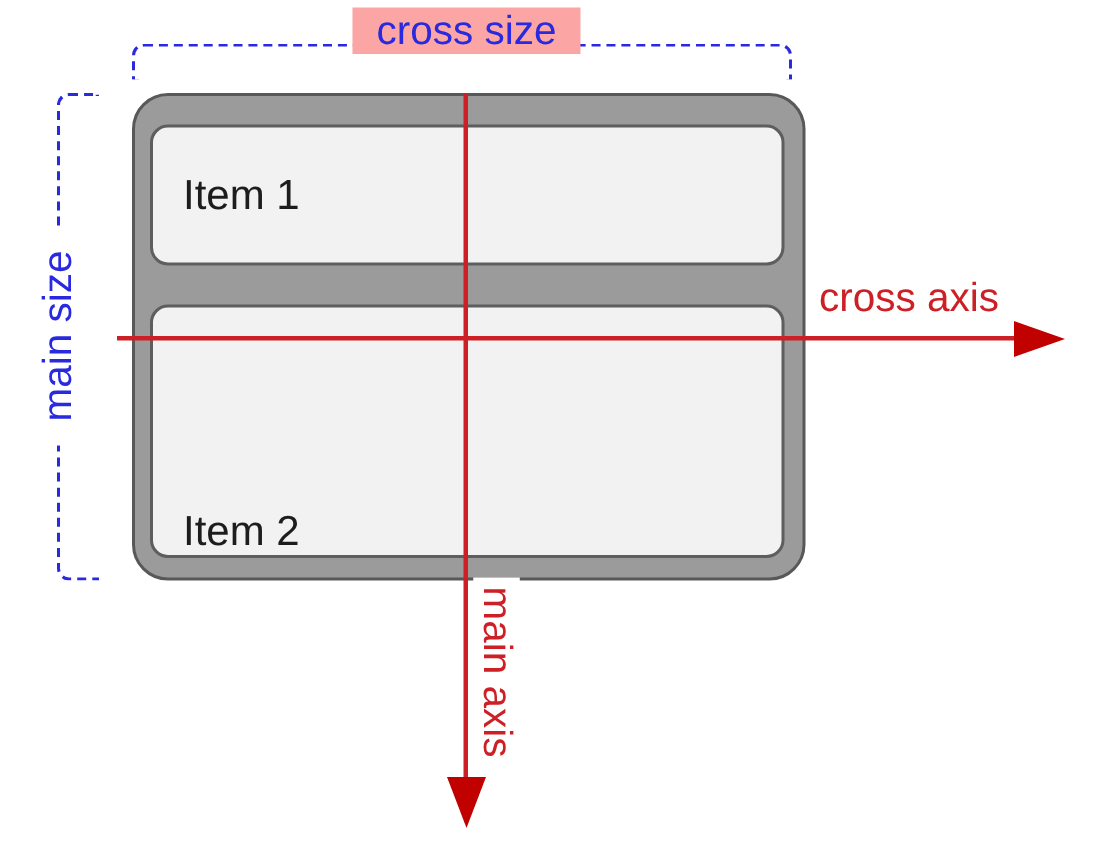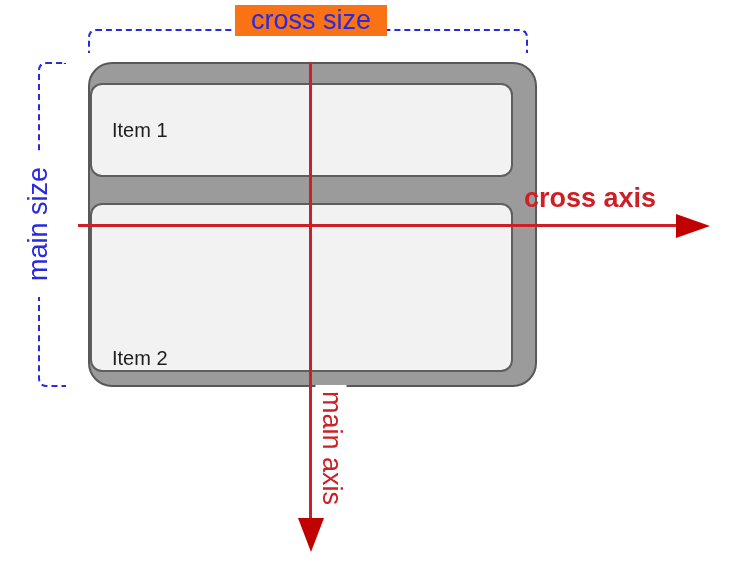--- a/index.html
+++ b/index.html
@@ -19,29 +19,29 @@
     position: absolute;
     left: 88px; top: 62px;
     width: 449px; height: 325px;
     background: var(--container-gray, #9b9b9b);
     border: 2px solid var(--container-border, #57585a);
     border-radius: 24px;
     z-index: 1;
   }
   .flex-item {
     position: absolute;
-    left: 0;
+    left: 10px;
     width: 423px;
     background: var(--item-bg, #f2f2f2);
     border: 2px solid var(--item-border, #5d5e60);
     border-radius: 12px;
     display: flex;
     align-items: center;
     padding-left: 20px;
-    font-size: 20px;
+    font-size: 28px;
     color: var(--item-text, #1d1d1f);
     z-index: 1;
   }
   .item1 { top: 19px;  height: 94px;  }
   .item2 { top: 139px; height: 169px; align-items: flex-end; }
 
   
   .bracket-top {
     position: absolute;
     left: 88px; top: 29px;
@@ -89,30 +89,30 @@
     line-height: 1.15;
     white-space: nowrap;
     z-index: 4;
   }
   .label.blue { color: var(--blue, #2929e0); }
   .label.red  { color: var(--red, #cd2026); }
 
   .label-cross-size {
     left: 311px; top: 5px;
     transform: translateX(-50%);
-    background: #f97316;
+    background: #fca5a5;
     padding: 0 16px;
   }
   .label-main-size {
     left: 39px; top: 224px;
     transform: translate(-50%, -50%) rotate(-90deg);
     background: #ffffff;
     padding: 0 16px;
   }
-  .label-cross-axis { left: 524px; top: 183px; font-weight: bold; }
+  .label-cross-axis { left: 546px; top: 183px; }
   .label-main-axis {
     left: 331px; top: 448px;
     transform: translate(-50%, -50%) rotate(90deg);
     background: #ffffff;
     padding: 0 6px;
   }
 </style>
 </head>
 <body>
 

